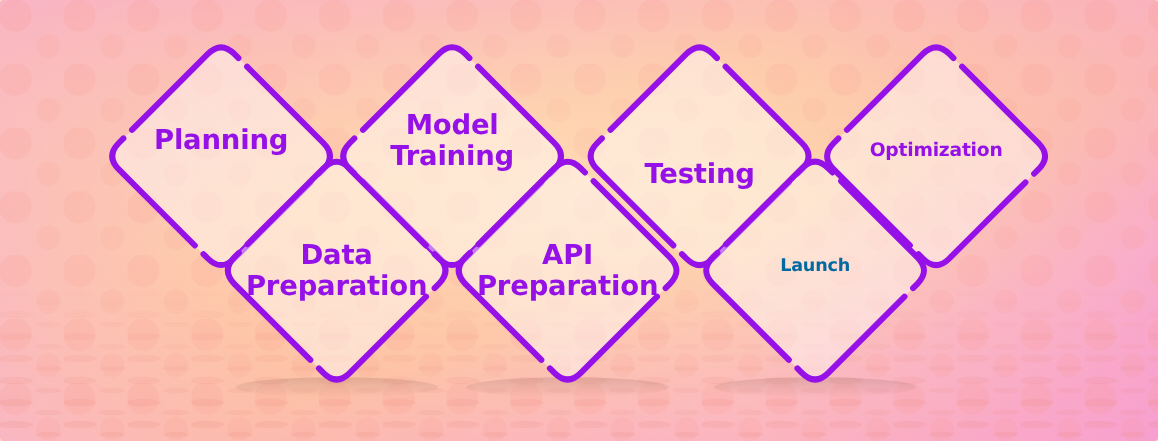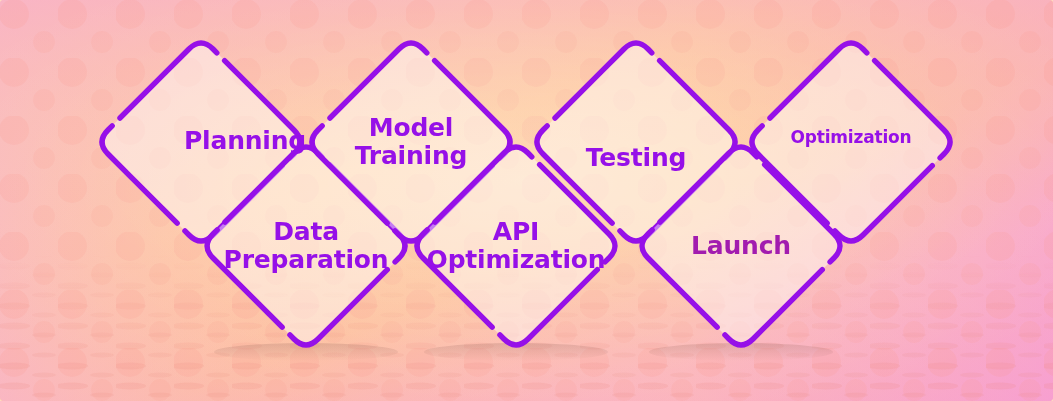--- a/index.html
+++ b/index.html
@@ -114,25 +114,25 @@
         <path d="M728.98,153.02Q741,141 753.02,153.02L833.98,233.98Q846,246 833.98,258.02L753.02,338.98Q741,351 728.98,338.98L648.02,258.02Q636,246 648.02,233.98Z" fill="rgba(255,255,255,0.45)" stroke="none"></path>
         <path d="M728.98,153.02Q741,141 753.02,153.02L833.98,233.98Q846,246 833.98,258.02L753.02,338.98Q741,351 728.98,338.98L648.02,258.02Q636,246 648.02,233.98Z" fill="none" stroke="#9610e8" stroke-width="5.4" stroke-linecap="round" stroke-linejoin="round" stroke-dasharray="65.5439224243164 11 65.5439224243164 0.001" stroke-dashoffset="32.77"></path>
       </g>
       <g>
         <path d="M838.98,49.02Q851,37 863.02,49.02L943.98,129.98Q956,142 943.98,154.02L863.02,234.98Q851,247 838.98,234.98L758.02,154.02Q746,142 758.02,129.98Z" fill="rgba(255,255,255,0.45)" stroke="none"></path>
         <path d="M838.98,49.02Q851,37 863.02,49.02L943.98,129.98Q956,142 943.98,154.02L863.02,234.98Q851,247 838.98,234.98L758.02,154.02Q746,142 758.02,129.98Z" fill="none" stroke="#9610e8" stroke-width="5.4" stroke-linecap="round" stroke-linejoin="round" stroke-dasharray="65.5439224243164 11 65.5439224243164 0.001" stroke-dashoffset="32.77"></path>
       </g>
     </svg>
 
   <div id="labels">
-      <div class="node-label" style="color: rgb(150, 16, 232); font-size: 25px; left: 96px; width: 210px; top: 127px; text-align: right;">Planning</div>
+      <div class="node-label" style="color: rgb(150, 16, 232); font-size: 25px; left: 96px; width: 210px; top: 113px;">Planning</div>
       <div class="node-label" style="color: rgb(150, 16, 232); font-size: 25px; left: 201px; width: 210px; top: 218px;">Data
 Preparation</div>
-      <div class="node-label" style="color: rgb(150, 16, 232); font-size: 25px; left: 306px; width: 210px; top: 114px;">Model
+      <div class="node-label" style="color: rgb(150, 16, 232); font-size: 25px; left: 306px; width: 210px; top: 100px;">Model
 Training</div>
       <div class="node-label" style="color: rgb(150, 16, 232); font-size: 25px; left: 411px; width: 210px; top: 218px;">API
-Optimization</div>
+Preparation</div>
       <div class="node-label" style="color: rgb(150, 16, 232); font-size: 25px; left: 531px; width: 210px; top: 144px;">Testing</div>
-      <div class="node-label" style="color: #a21caf; font-size: 25px; left: 636px; width: 210px; top: 232px;">Launch</div>
+      <div class="node-label" style="color: #0369a1; font-size: 16px; left: 636px; width: 210px; top: 232px;">Launch</div>
       <div class="node-label" style="color: rgb(150, 16, 232); font-size: 17px; left: 746px; width: 210px; top: 128px;">Optimization</div>
     </div>
 
 </div>
 
 </body></html>

